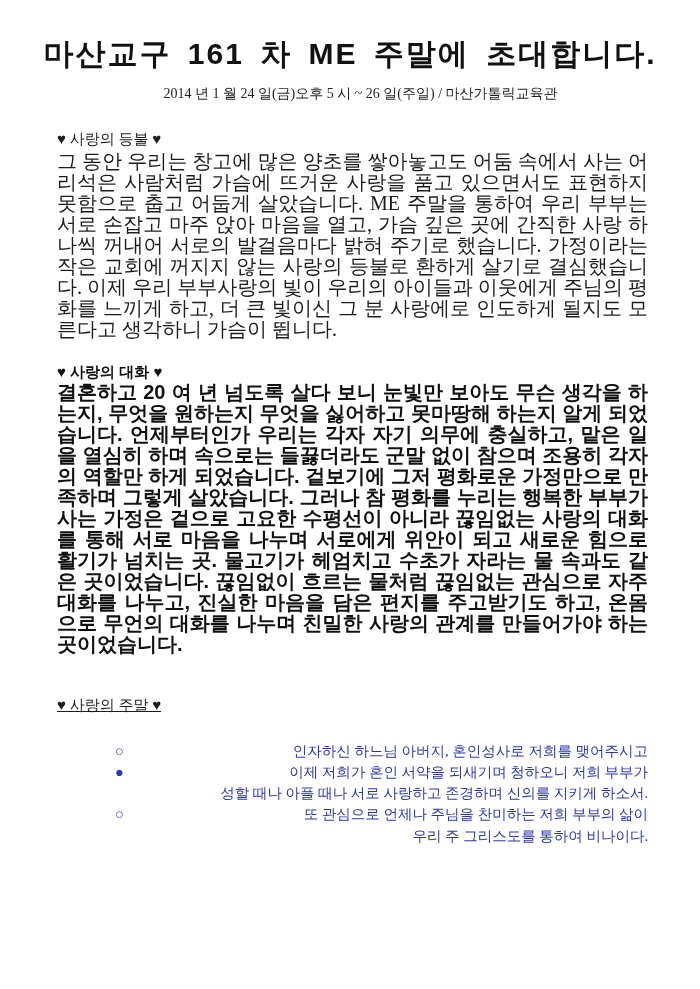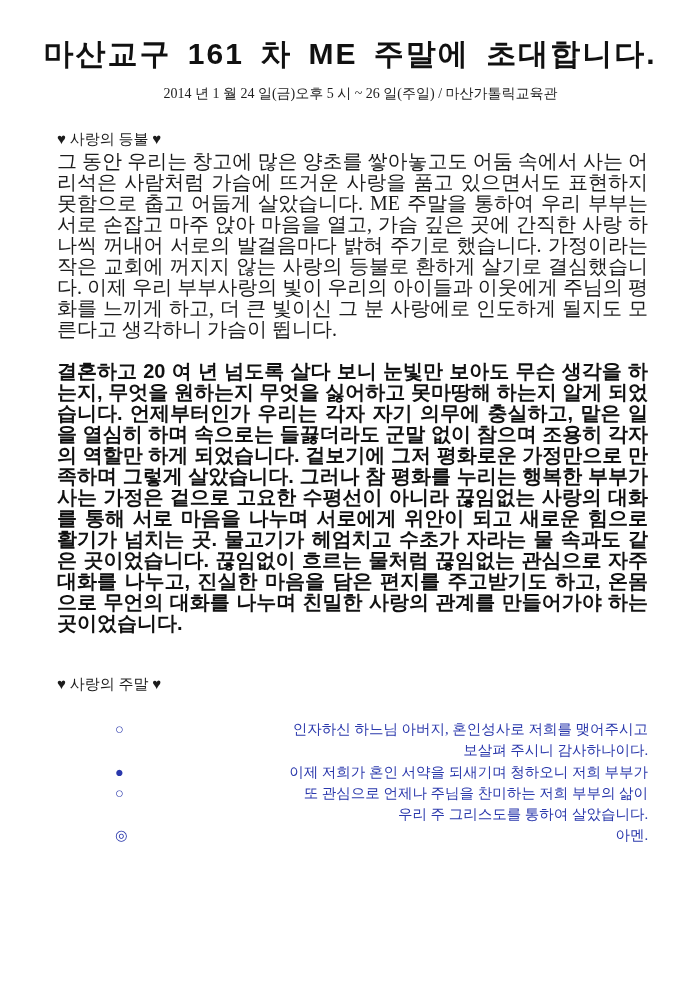--- a/index.html
+++ b/index.html
@@ -46,21 +46,21 @@
     word-break: break-all;
     font-family: "Liberation Serif", serif;
   }
   .sec.bold .sec-heading,
   .sec.bold .sec-body {
     font-family: "Liberation Sans", sans-serif;
     font-weight: bold;
     color: #111111;
   }
   .sec.gap-after { margin-bottom: 40px; }
-  .sec.tight { margin-bottom: 0; }
+  .sec.tight { margin-bottom: 0; text-decoration: underline; }
   .attribution {
     text-align: right;
     font-size: 14px;
     line-height: 21px;
     margin-top: 2px;
     font-family: "Liberation Serif", serif;
     color: #222222;
   }
   .prayer {
     margin: 24px 0 0 58px;
@@ -84,48 +84,49 @@
   <div class="subtitle">2014 년 1 월 24 일(금)오후 5 시 ~ 26 일(주일) / 마산가톨릭교육관</div>
 
   <div class="content">
 
     <section class="sec">
       <div class="sec-heading">♥ 사랑의 등불 ♥</div>
       <p class="sec-body">그 동안 우리는 창고에 많은 양초를 쌓아놓고도 어둠 속에서 사는 어리석은 사람처럼 가슴에 뜨거운 사랑을 품고 있으면서도 표현하지 못함으로 춥고 어둡게 살았습니다.  ME 주말을 통하여 우리 부부는 서로 손잡고 마주 앉아 마음을 열고, 가슴 깊은 곳에 간직한 사랑 하나씩 꺼내어 서로의 발걸음마다 밝혀 주기로 했습니다. 가정이라는 작은 교회에 꺼지지 않는 사랑의 등불로 환하게 살기로 결심했습니다. 이제 우리 부부사랑의 빛이 우리의 아이들과 이웃에게 주님의 평화를 느끼게 하고, 더 큰 빛이신 그 분 사랑에로 인도하게 될지도 모른다고 생각하니 가슴이 뜁니다.</p>
     </section>
 
     <section class="sec bold gap-after">
+      <div class="sec-heading">♥ 사랑의 대화 ♥</div>
       <p class="sec-body">결혼하고 20 여 년 넘도록 살다 보니 눈빛만 보아도 무슨 생각을 하는지, 무엇을 원하는지 무엇을 싫어하고 못마땅해 하는지 알게 되었습니다. 언제부터인가 우리는 각자 자기 의무에 충실하고, 맡은 일을 열심히 하며 속으로는 들끓더라도 군말 없이 참으며 조용히 각자의 역할만 하게 되었습니다. 겉보기에 그저 평화로운 가정만으로 만족하며 그렇게 살았습니다. 그러나 참 평화를 누리는 행복한 부부가 사는 가정은 겉으로 고요한 수평선이 아니라 끊임없는 사랑의 대화를 통해 서로 마음을 나누며 서로에게 위안이 되고 새로운 힘으로 활기가 넘치는 곳. 물고기가 헤엄치고 수초가 자라는 물 속과도 같은 곳이었습니다. 끊임없이 흐르는 물처럼 끊임없는 관심으로 자주 대화를 나누고, 진실한 마음을 담은 편지를 주고받기도 하고, 온몸으로 무언의 대화를 나누며 친밀한 사랑의 관계를 만들어가야 하는 곳이었습니다.</p>
     </section>
 
     <section class="sec tight">
       <div class="sec-heading">♥ 사랑의 주말 ♥</div>
     </section>
 
 
     <div class="prayer" style="color: rgb(42, 56, 172);">
       <div class="prayer-line">
         <span class="prayer-bullet">○</span>
         <span class="prayer-text">인자하신 하느님 아버지, 혼인성사로 저희를 맺어주시고</span>
       </div>
       <div class="prayer-line">
-        <span class="prayer-bullet"></span>
-        <span class="prayer-text">보살펴 주시니 감사하나이다.</span>
+        <span class="prayer-bullet">●</span>
+        <span class="prayer-text">이제 저희가 혼인 서약을 되새기며 청하오니 저희 부부가</span>
       </div>
       <div class="prayer-line">
-        <span class="prayer-bullet">●</span>
-        <span class="prayer-text">이제 저희가 혼인 서약을 되새기며 청하오니 저희 부부가</span>
+        <span class="prayer-bullet"></span>
+        <span class="prayer-text">성할 때나 아플 때나 서로 사랑하고 존경하며 신의를 지키게 하소서.</span>
       </div>
       <div class="prayer-line">
         <span class="prayer-bullet">○</span>
         <span class="prayer-text">또 관심으로 언제나 주님을 찬미하는 저희 부부의 삶이</span>
       </div>
       <div class="prayer-line">
         <span class="prayer-bullet"></span>
-        <span class="prayer-text">우리 주 그리스도를 통하여 살았습니다.</span>
+        <span class="prayer-text">우리 주 그리스도를 통하여 비나이다.</span>
       </div>
       <div class="prayer-line">
         <span class="prayer-bullet">◎</span>
         <span class="prayer-text">아멘.</span>
       </div>
     </div>
 
   </div>
 </div>
 

